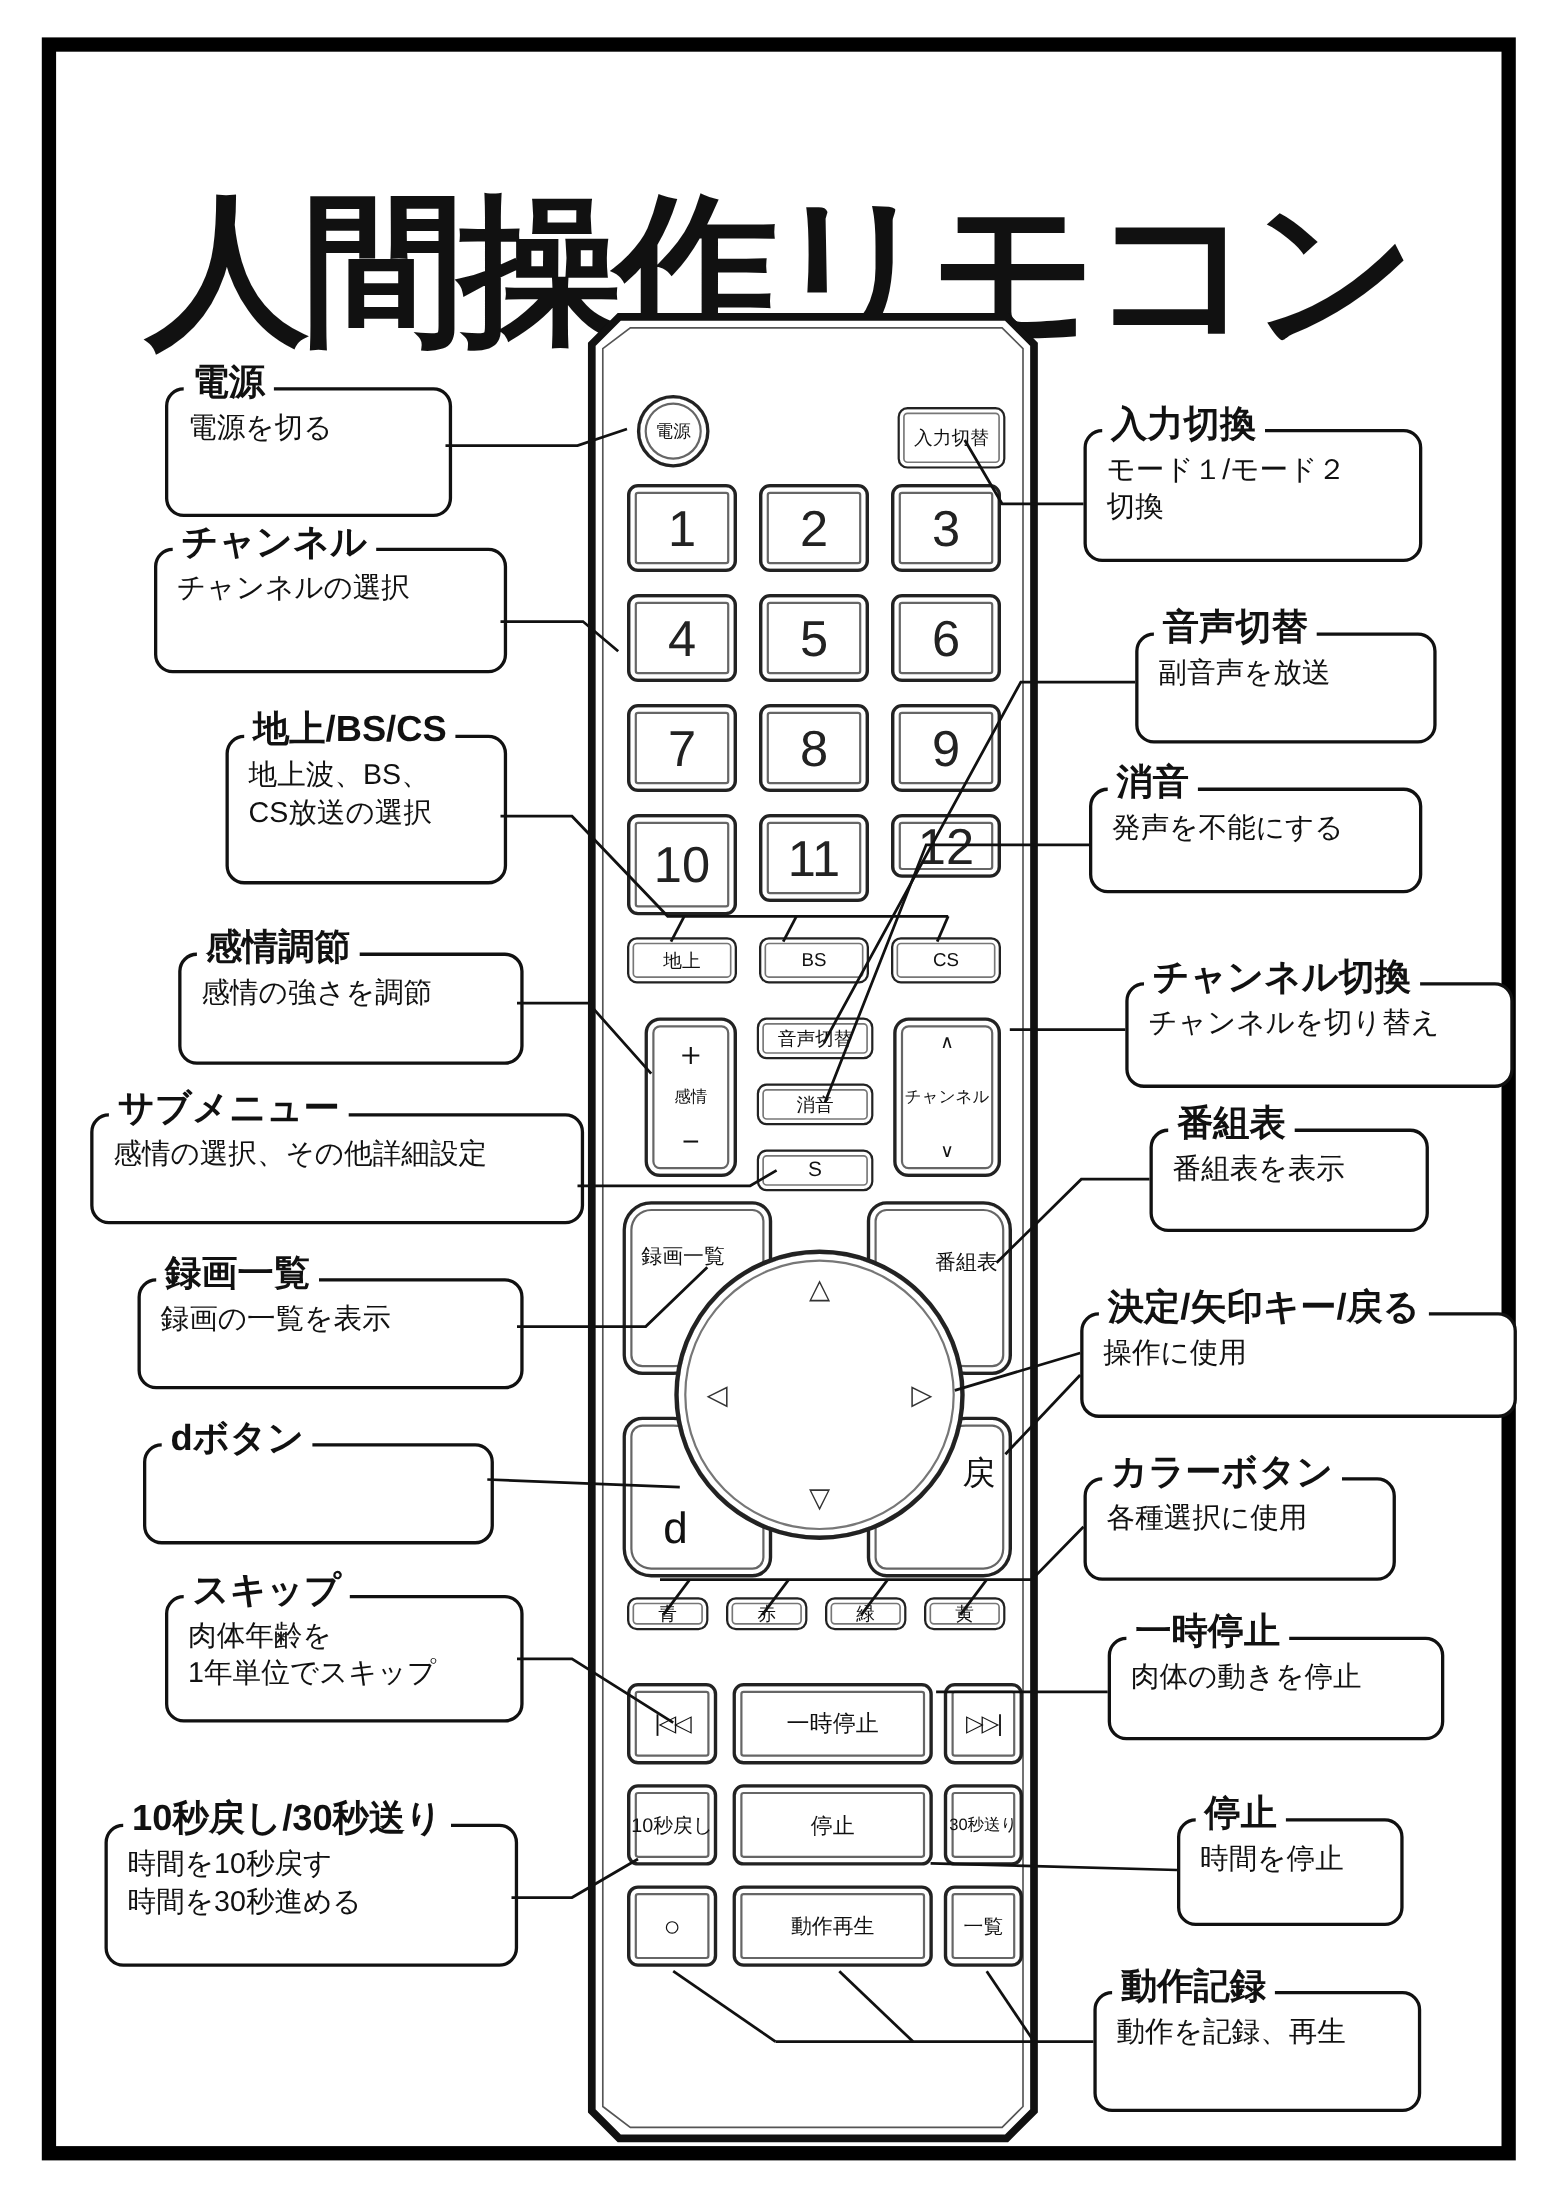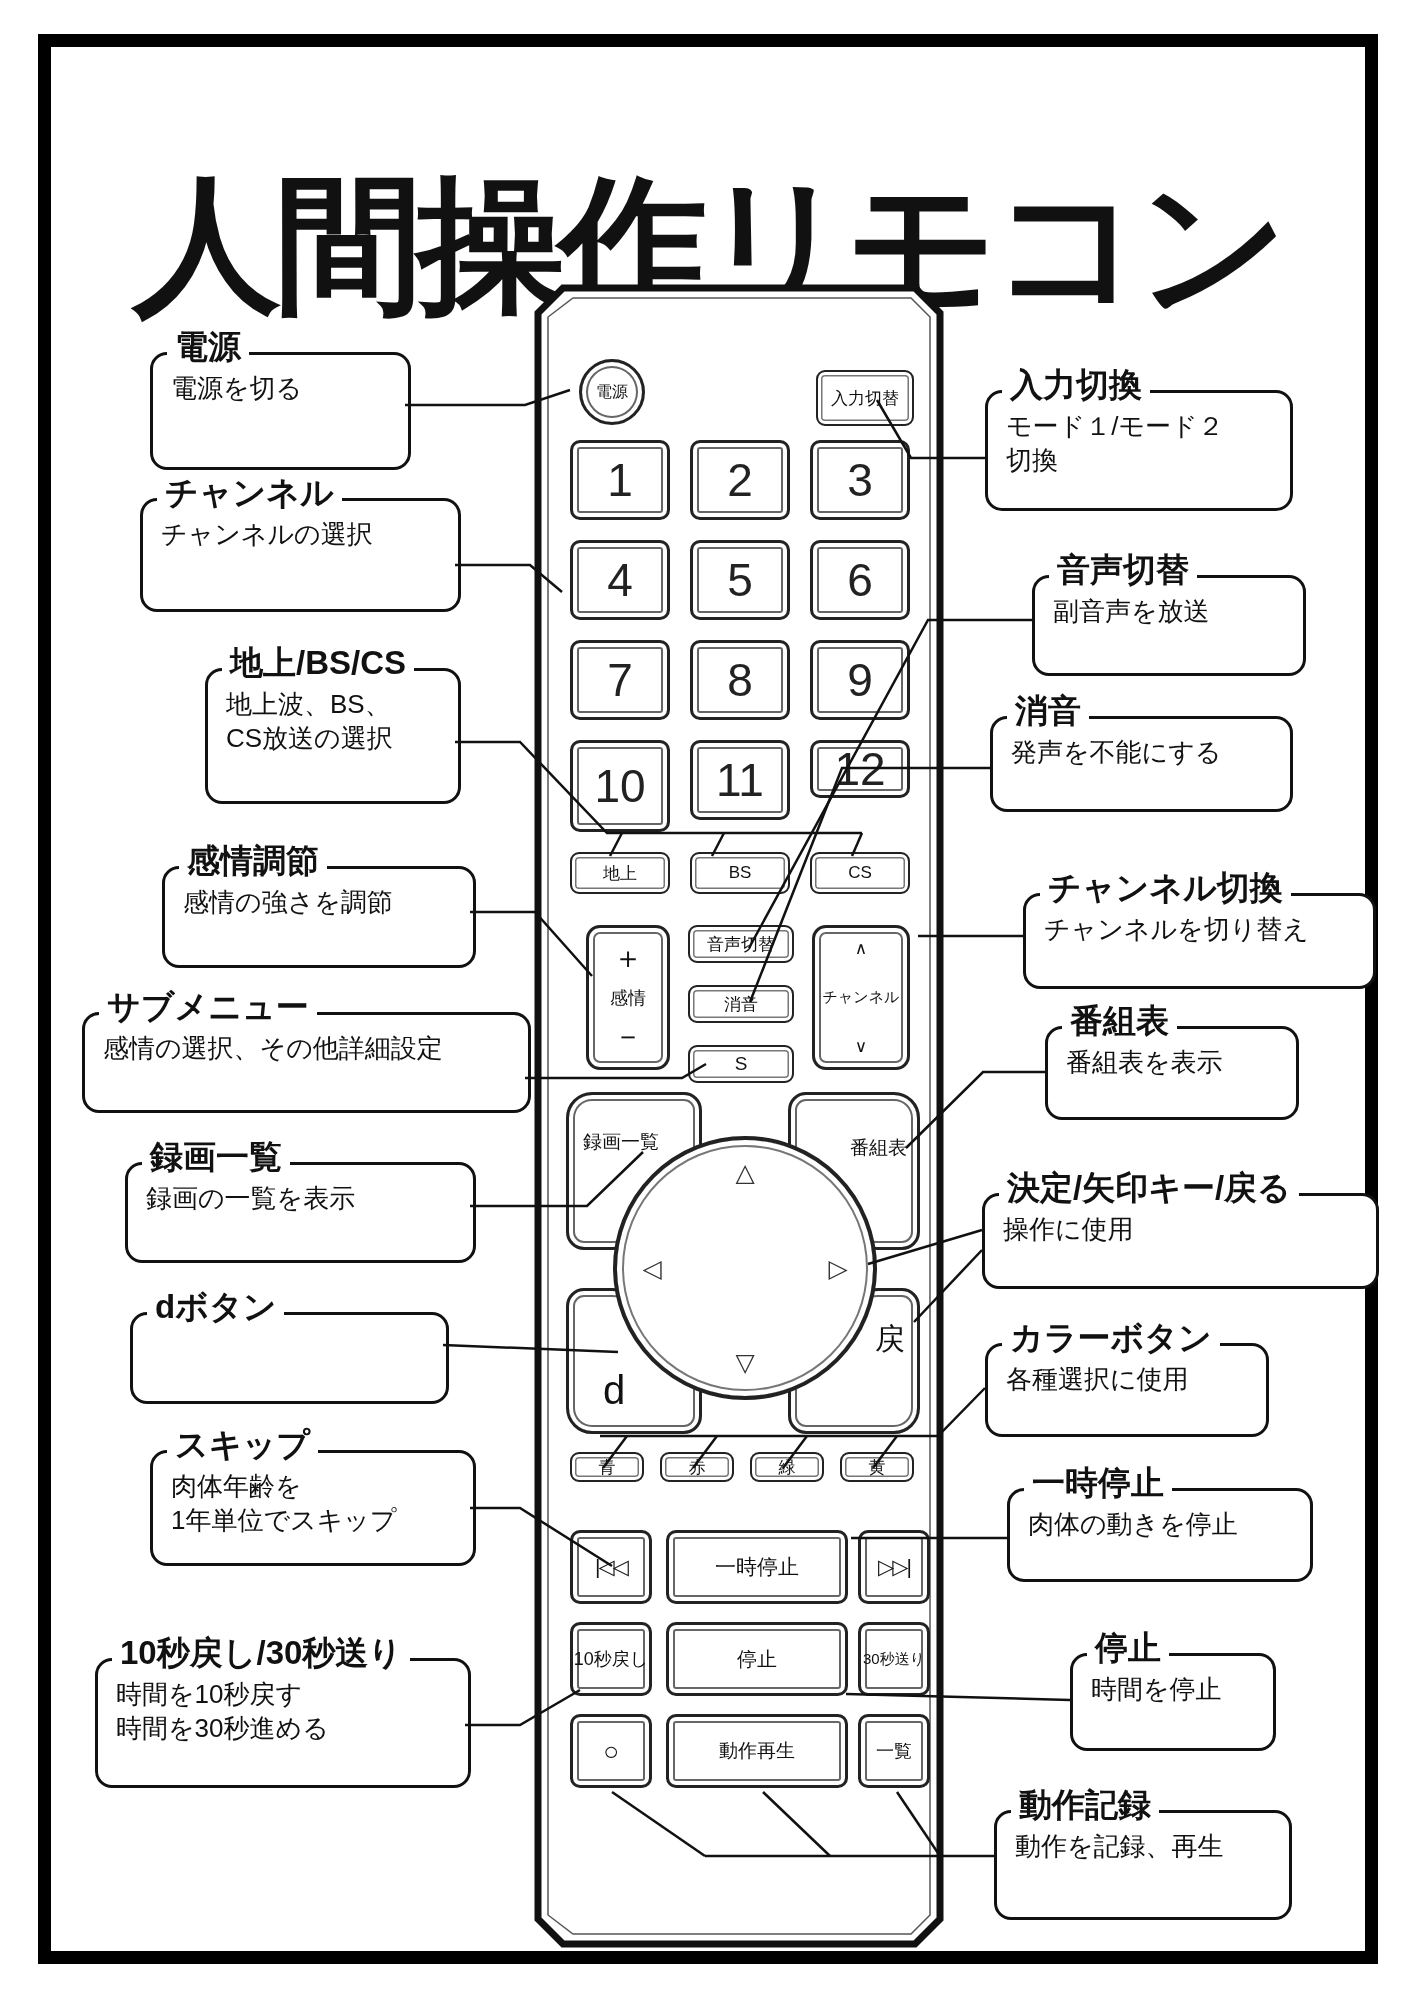--- a/index.html
+++ b/index.html
@@ -109,21 +109,21 @@
     </div>
   <div class="abs pill" style="left:152px;top:567px;width:100px;height:42px;">
       <span>BS</span>
     </div>
   <div class="abs pill" style="left:272px;top:567px;width:100px;height:42px;">
       <span>CS</span>
     </div>
 
   <div class="abs rocker" style="left:48px;top:640px;width:84px;height:145px;">
     <span style="font-size:30px;">＋</span>
-    <span style="font-size:18px;">感情</span>
+    <span style="font-size:15px;">感情</span>
     <span style="font-size:30px;">－</span>
   </div>
 
   <div class="abs pill" style="left:150px;top:640px;width:106px;height:38px;">
       <span>音声切替</span>
     </div>
   <div class="abs pill" style="left:150px;top:700px;width:106px;height:38px;">
       <span>消音</span>
     </div>
   <div class="abs pill" style="left:150px;top:760px;width:106px;height:38px;">

